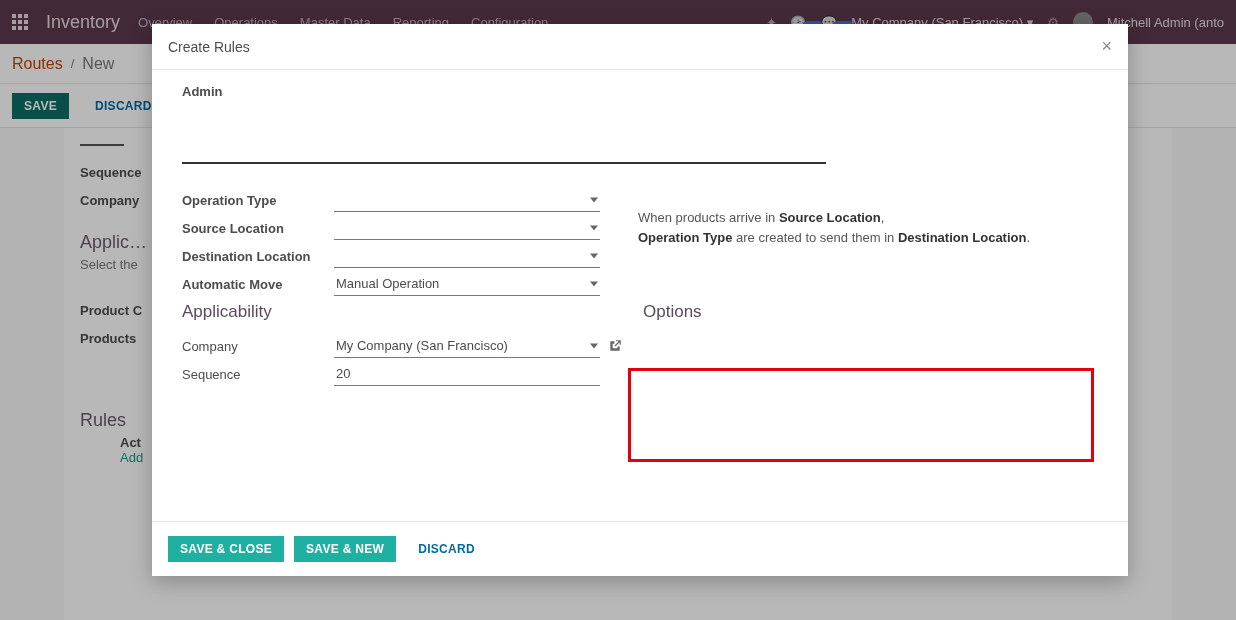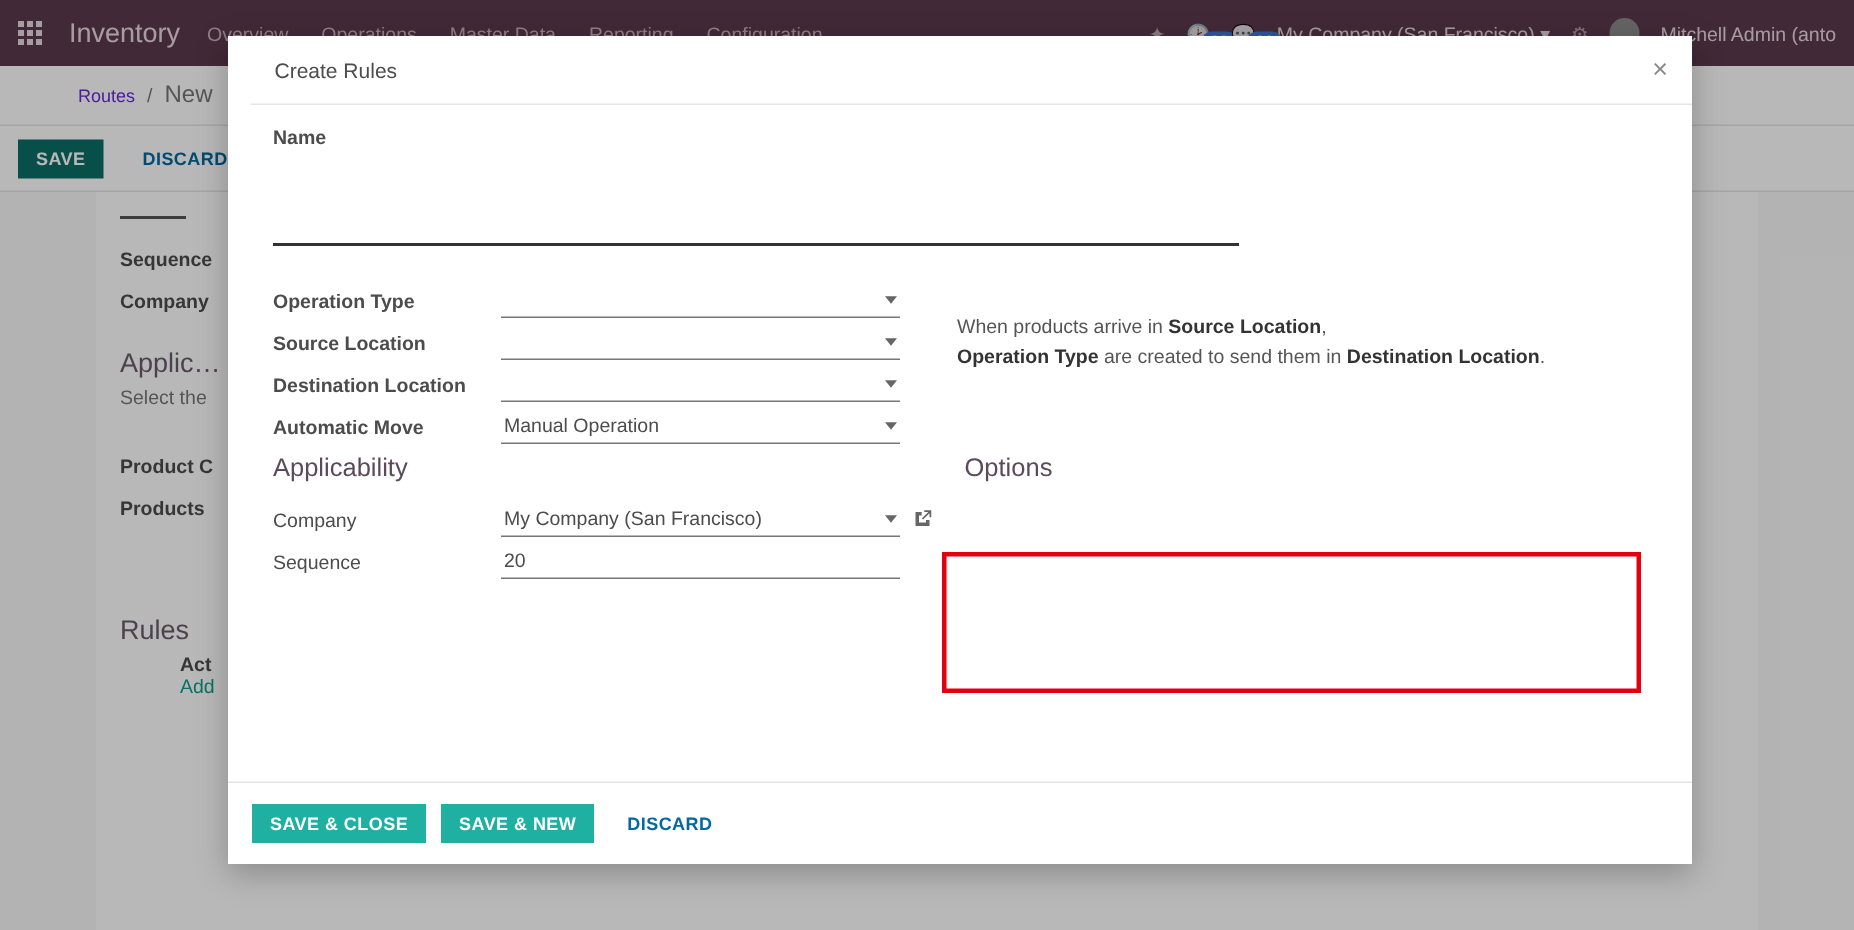--- a/index.html
+++ b/index.html
@@ -28,21 +28,21 @@
   .topnav .menu { display:flex; gap:22px; font-size:13px; color: #c7b0bd;}
   .topnav .right { margin-left:auto; display:flex; align-items:center; gap:14px; font-size:13px;}
   .badge { background:#3b82f6; color:#fff; border-radius:8px; padding:0 6px; font-size:11px; line-height:14px;margin-top:12px; }
   .avatar { width:20px; height:20px; border-radius:50%; background:#8b8b8b; display:inline-block;}
   .breadcrumb-bar {
     height: 40px;
     background:#fff;
     border-bottom:1px solid #e5e5e5;
     display:flex; align-items:center; padding:0 12px; gap:8px;
   }
-  .breadcrumb-bar a{ color:#6d28d9; text-decoration:none; font-size:12px;margin-left:40px;}
+  .breadcrumb-bar a{ color:#c2410c; text-decoration:none; font-size:16px;}
   .breadcrumb-bar .sep{color:#777;}
   .breadcrumb-bar .current{ color:#777; font-size:16px;}
   .action-bar {
     height: 44px; background:#fff; border-bottom:1px solid #e5e5e5;
     display:flex; align-items:center; padding:0 12px; gap:14px;
   }
   .btn { padding:6px 12px; font-size:12px; border:none; cursor:pointer; font-weight:600; letter-spacing:0.3px;}
   .btn-primary { background:#0d6e66; color:#fff;}
   .btn-link { background:none; color:#0369a1;}
   .page-body{
@@ -60,21 +60,21 @@
     background:rgba(0,0,0,0.28);
   }
   .modal {
     position:absolute; left:152px; top:24px; width:976px; height:552px;
     background:#fff; box-shadow:0 6px 20px rgba(0,0,0,0.25);
     display:flex; flex-direction:column;
   }
   .modal-header{
     padding:12px 16px; border-bottom:1px solid #e5e5e5;
     display:flex; align-items:center;
-    font-size:14px; color:#4c4c4c;margin-left:15px;
+    font-size:14px; color:#4c4c4c;
   }
   .modal-header .close{ margin-left:auto; font-size:18px; color:#888; cursor:pointer; background:none;border:none;}
   .modal-body{
     flex:1; padding:14px 30px 8px; overflow:auto;
   }
   .row { display:flex; }
   .col { flex:1; }
   .form-row { display:flex; align-items:center; min-height:28px; }
   .form-label { width:152px; font-size:13px; color:#4c4c4c; font-weight:600;}
   .form-label.light { font-weight:400;}
@@ -175,21 +175,21 @@
 
 <div class="modal">
   <div class="modal-header">
     <span>Create Rules</span>
     <button class="close">×</button>
   </div>
 
   <div class="modal-body">
 
     <div class="form-row" style="align-items:flex-start; margin-bottom:6px;">
-      <div class="form-label">Name</div>
+      <div class="form-label">Admin</div>
     </div>
     <div class="form-row" style="margin-bottom:22px;">
       <div style="width:0"></div>
       <div class="form-field" style="max-width:644px;">
         <input class="input-line big" value="" style="">
       </div>
     </div>
 
     <div class="row">
       <div class="col" style="max-width:456px;">

